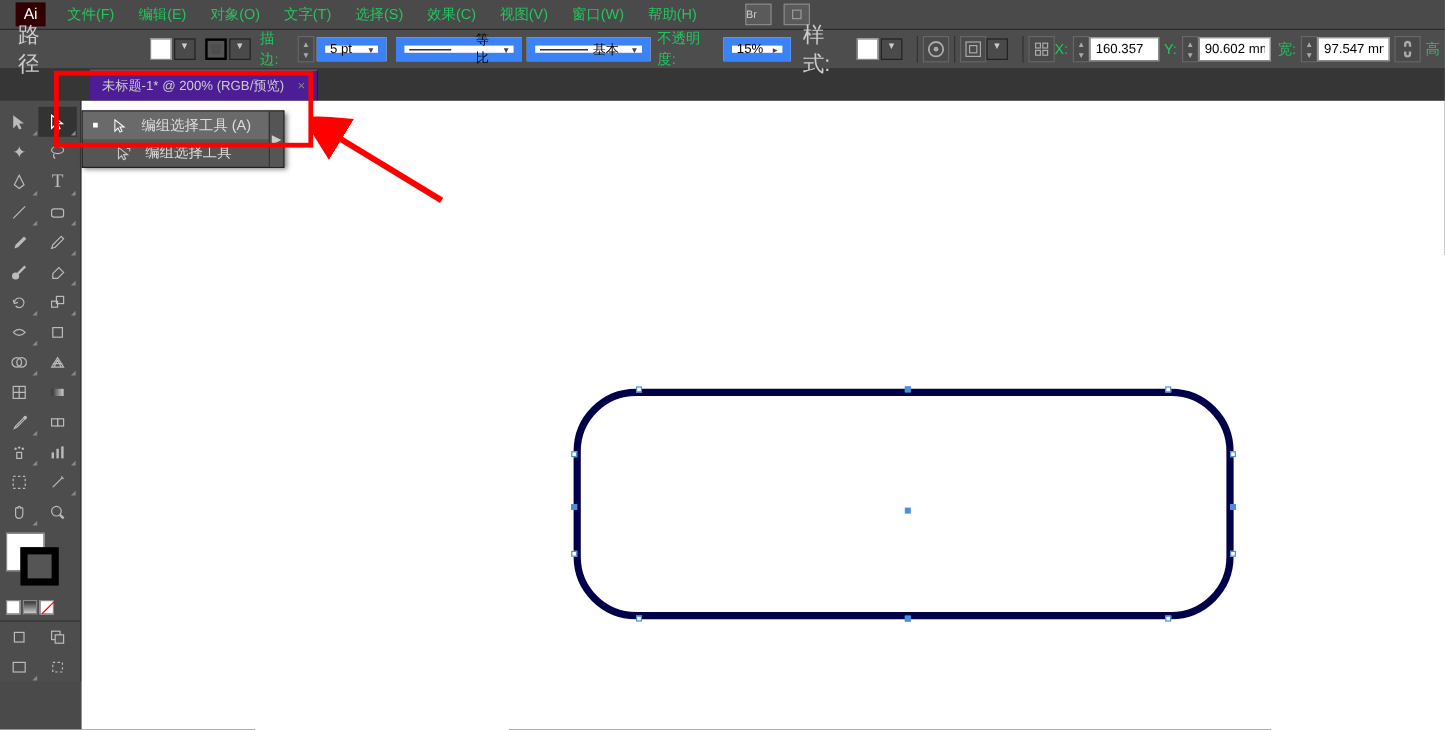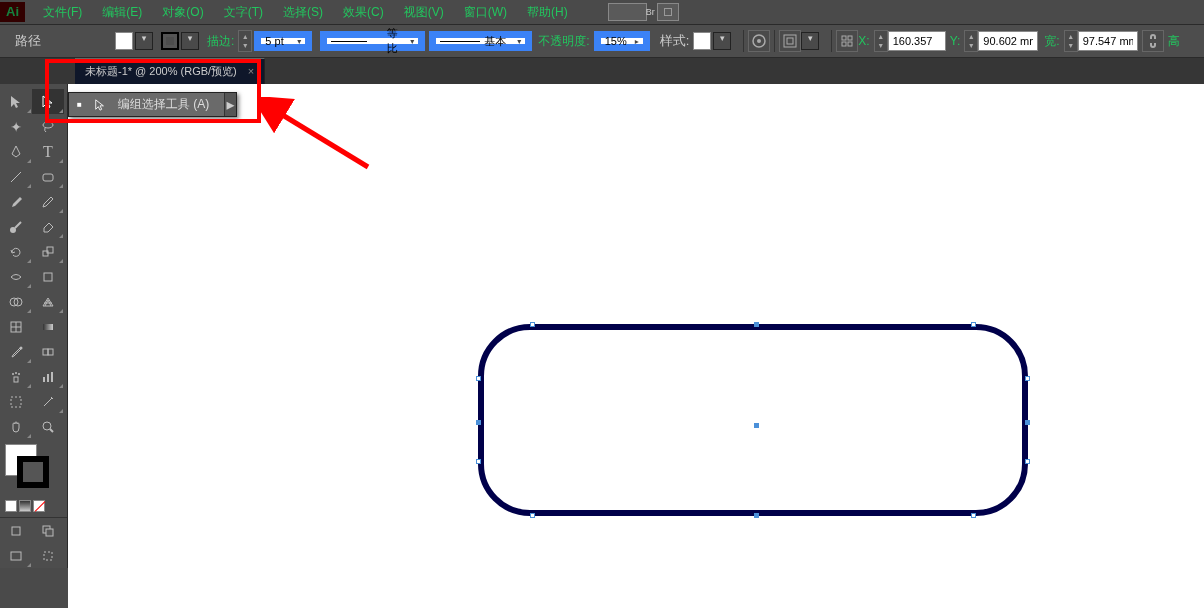--- a/index.html
+++ b/index.html
@@ -20,25 +20,25 @@
       height: 25px;
       background: #4a4a4a;
       display: flex;
       align-items: center;
       border-bottom: 1px solid #2a2a2a;
     }
     .ai-logo {
       width: 25px;
       height: 20px;
       background: #320000;
-      color: #15803d;
-      font-weight: bold;
+      color: #ffffff;
+      font-weight: normal;
       text-align: center;
       font-size: 13px;
-      margin: 0 8px 0 0;
+      margin: 0 8px 0 13px;
       line-height: 20px;
     }
     .menu-item {
       color: #22c55e;
       font-size: 12px;
       padding: 0 10px;
       cursor: default;
     }
     .arrange-icons {
       margin-left: 30px;
@@ -55,21 +55,21 @@
     .controlbar {
       height: 33px;
       background: #4d4d4d;
       border-bottom: 1px solid #2a2a2a;
       display: flex;
       align-items: center;
       padding: 0 0 0 15px;
     }
     .ctrl-label {
       color: #ccc;
-      font-size: 13px;
+      font-size: 18px;
       margin-right: 4px;
     }
     .ctrl-orange {
       color: #22c55e;
       font-size: 12px;
       margin-right: 4px;
     }
     .ctrl-swatch {
       width: 18px;
       height: 18px;
@@ -137,21 +137,21 @@
     }
     
     .tabbar {
       height: 26px;
       background: #363636;
       display: flex;
       align-items: center;
       padding-left: 75px;
     }
     .tab {
-      background: #0f172a;
+      background: #4c1d95;
       color: #ccc;
       font-size: 11px;
       padding: 5px 10px;
       border-top: 1px solid #666;
       border-right: 1px solid #222;
     }
     .tab-close {
       margin-left: 8px;
       color: #888;
     }
@@ -324,21 +324,21 @@
   <div class="menu-item">文件(F)</div>
   <div class="menu-item">编辑(E)</div>
   <div class="menu-item">对象(O)</div>
   <div class="menu-item">文字(T)</div>
   <div class="menu-item">选择(S)</div>
   <div class="menu-item">效果(C)</div>
   <div class="menu-item">视图(V)</div>
   <div class="menu-item">窗口(W)</div>
   <div class="menu-item">帮助(H)</div>
   <div class="arrange-icons">
-    <div class="arrange-icon" style="font-size:9px;color:#ccc;text-align:left;line-height:16px;padding-left:37px;">Br</div>
+    <div class="arrange-icon" style="font-size:9px;color:#ccc;text-align:left;line-height:16px;">Br</div>
     <div class="arrange-icon">
       <div style="border:1px solid #999;width:8px;height:8px;margin:4px auto;"></div>
     </div>
   </div>
 </div>
 
 <div class="controlbar">
   <span class="ctrl-label">路径</span>
   <div style="width:70px"></div>
   <div class="ctrl-swatch"></div>
@@ -690,20 +690,30 @@
     <div>
       <div class="flyout-item highlighted">
         <span style="color:#fff;font-size:8px;">■</span>
         <div class="flyout-icon">
           <svg width="12" height="12" viewBox="0 0 14 14">
               <path d="M2 1 L2 12 L5 9 L7 13 L9 12 L7 8 L11 8 Z" fill="none" stroke="#fff"></path>
             </svg>
         </div>
         <span>编组选择工具  (A)</span>
       </div>
+      <div class="flyout-item">
+        <span style="width:8px;"></span>
+        <div class="flyout-icon">
+          <svg width="12" height="12" viewBox="0 0 14 14">
+              <path d="M2 1 L2 12 L5 9 L7 13 L9 12 L7 8 L11 8 Z" fill="none" stroke="#ccc"></path>
+              <path d="M10 2 L13 2 L13 5" fill="none" stroke="#ccc"></path>
+            </svg>
+        </div>
+        <span>编组选择工具</span>
+      </div>
     </div>
     <div class="flyout-arrow">▸</div>
   </div>
 </div>
 
 <div class="red-box" style="left:45px;top:59px;width:216px;height:64px;"></div>
 
 <svg class="red-arrow" style="left:258px;top:97px;" width="120" height="80">
   <defs>
     <marker id="arrowhead" markerWidth="8" markerHeight="8" refX="2" refY="4" orient="auto">

